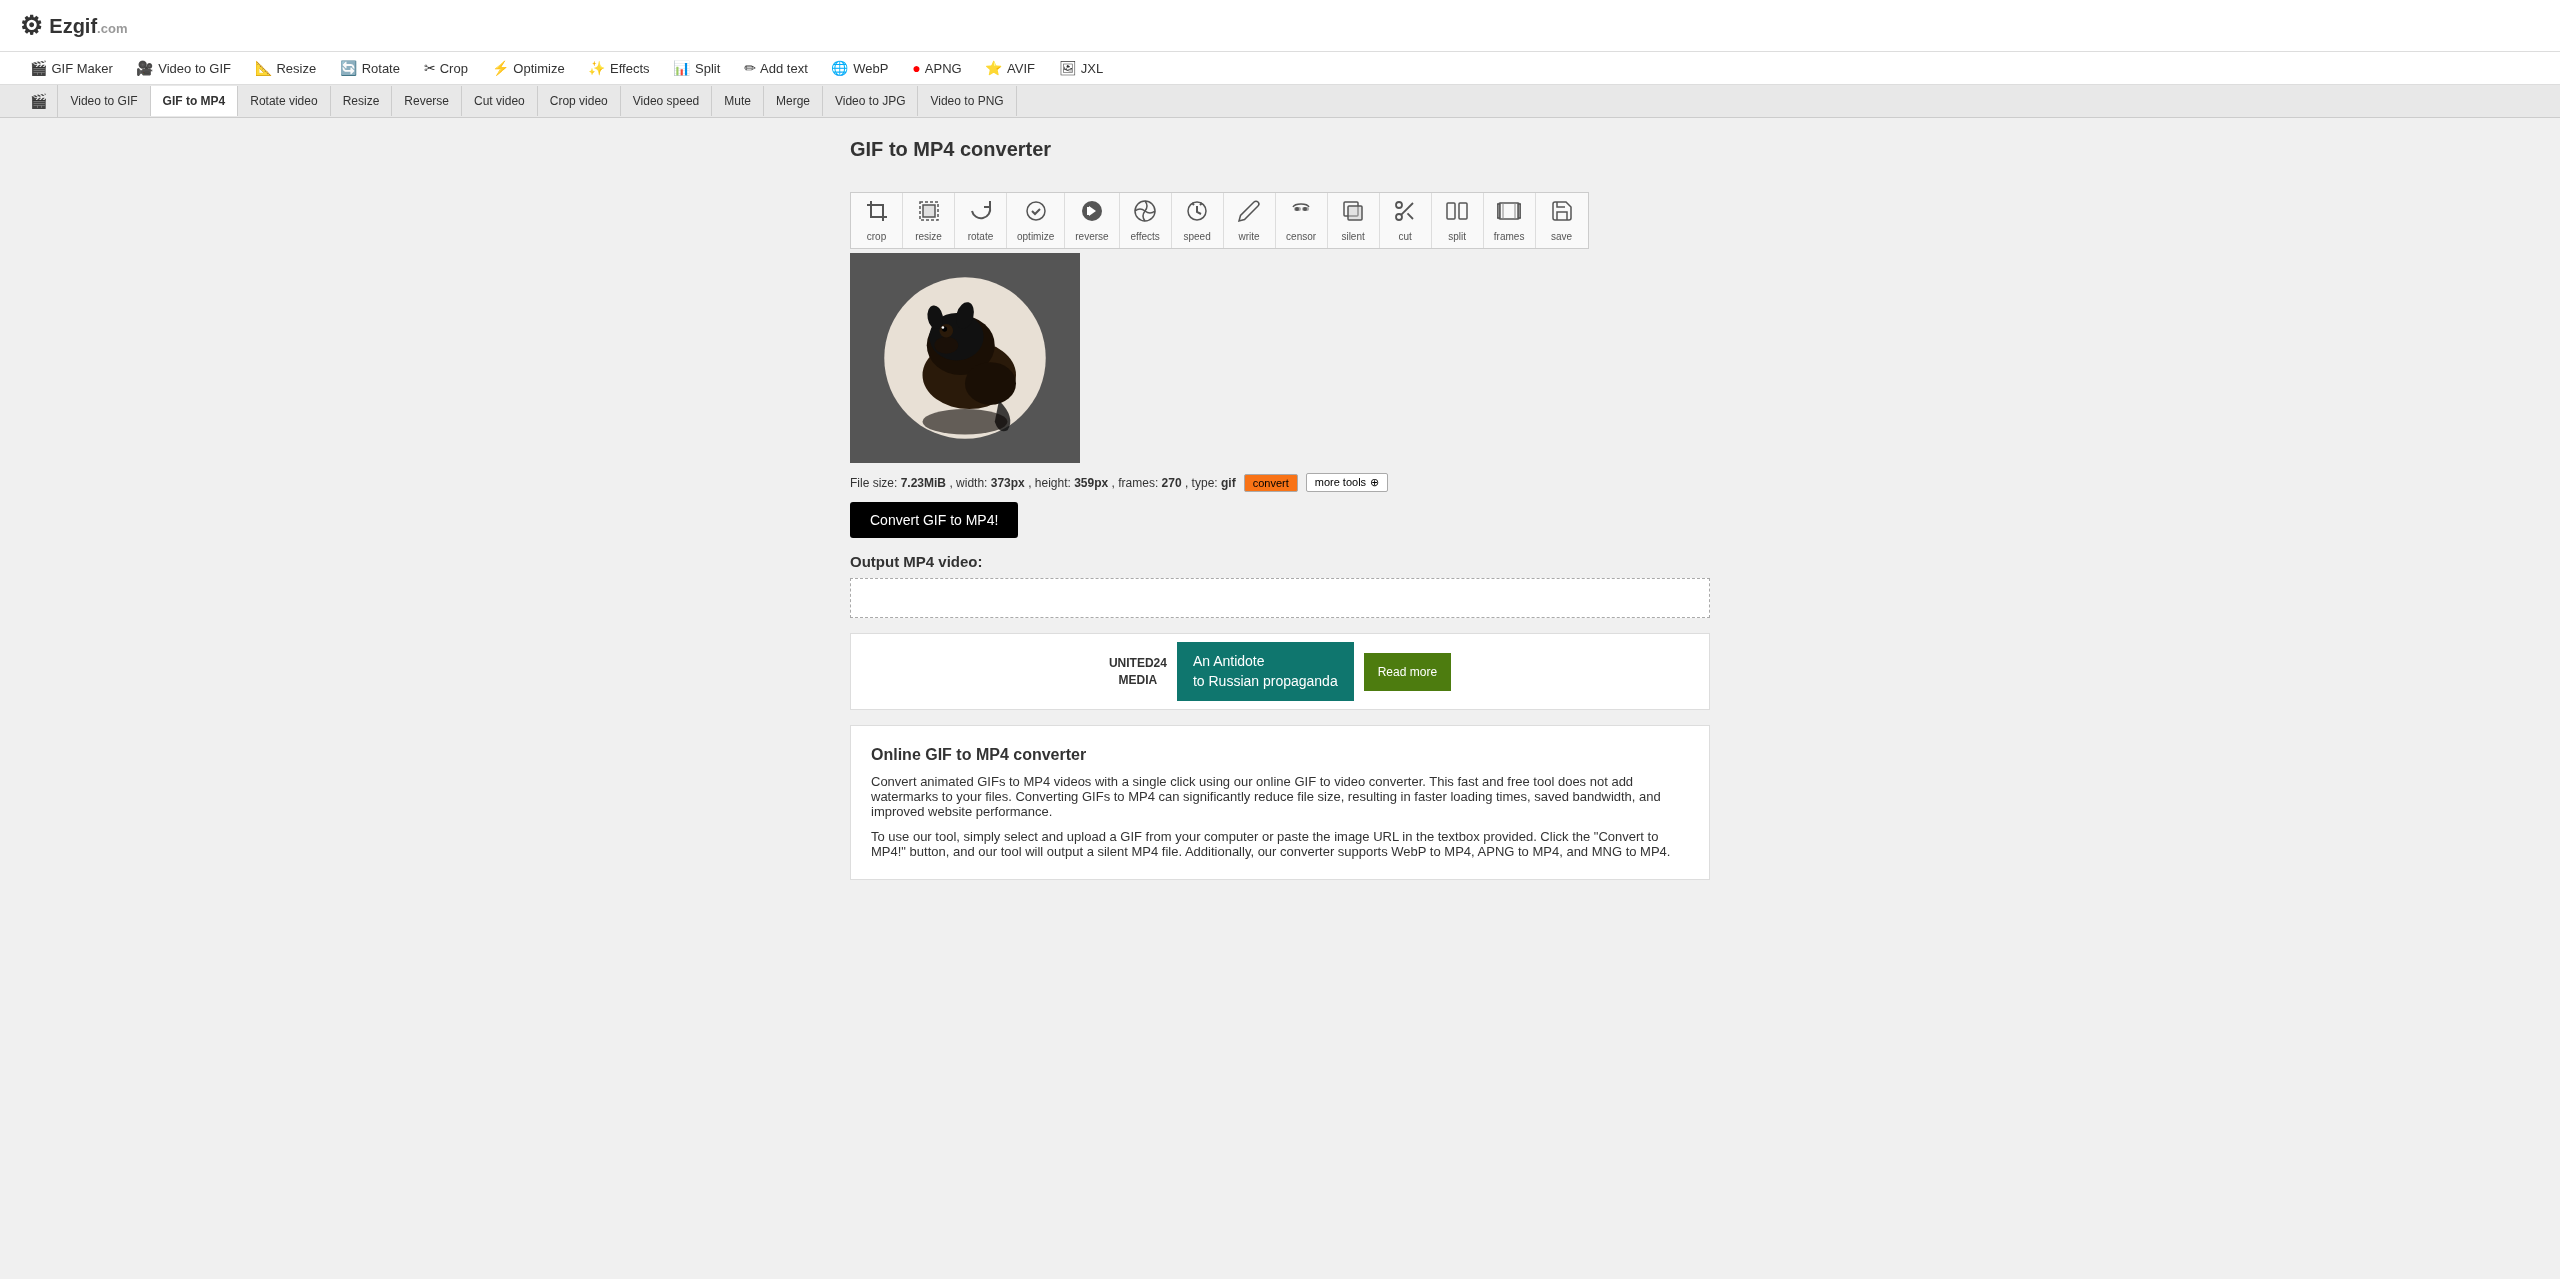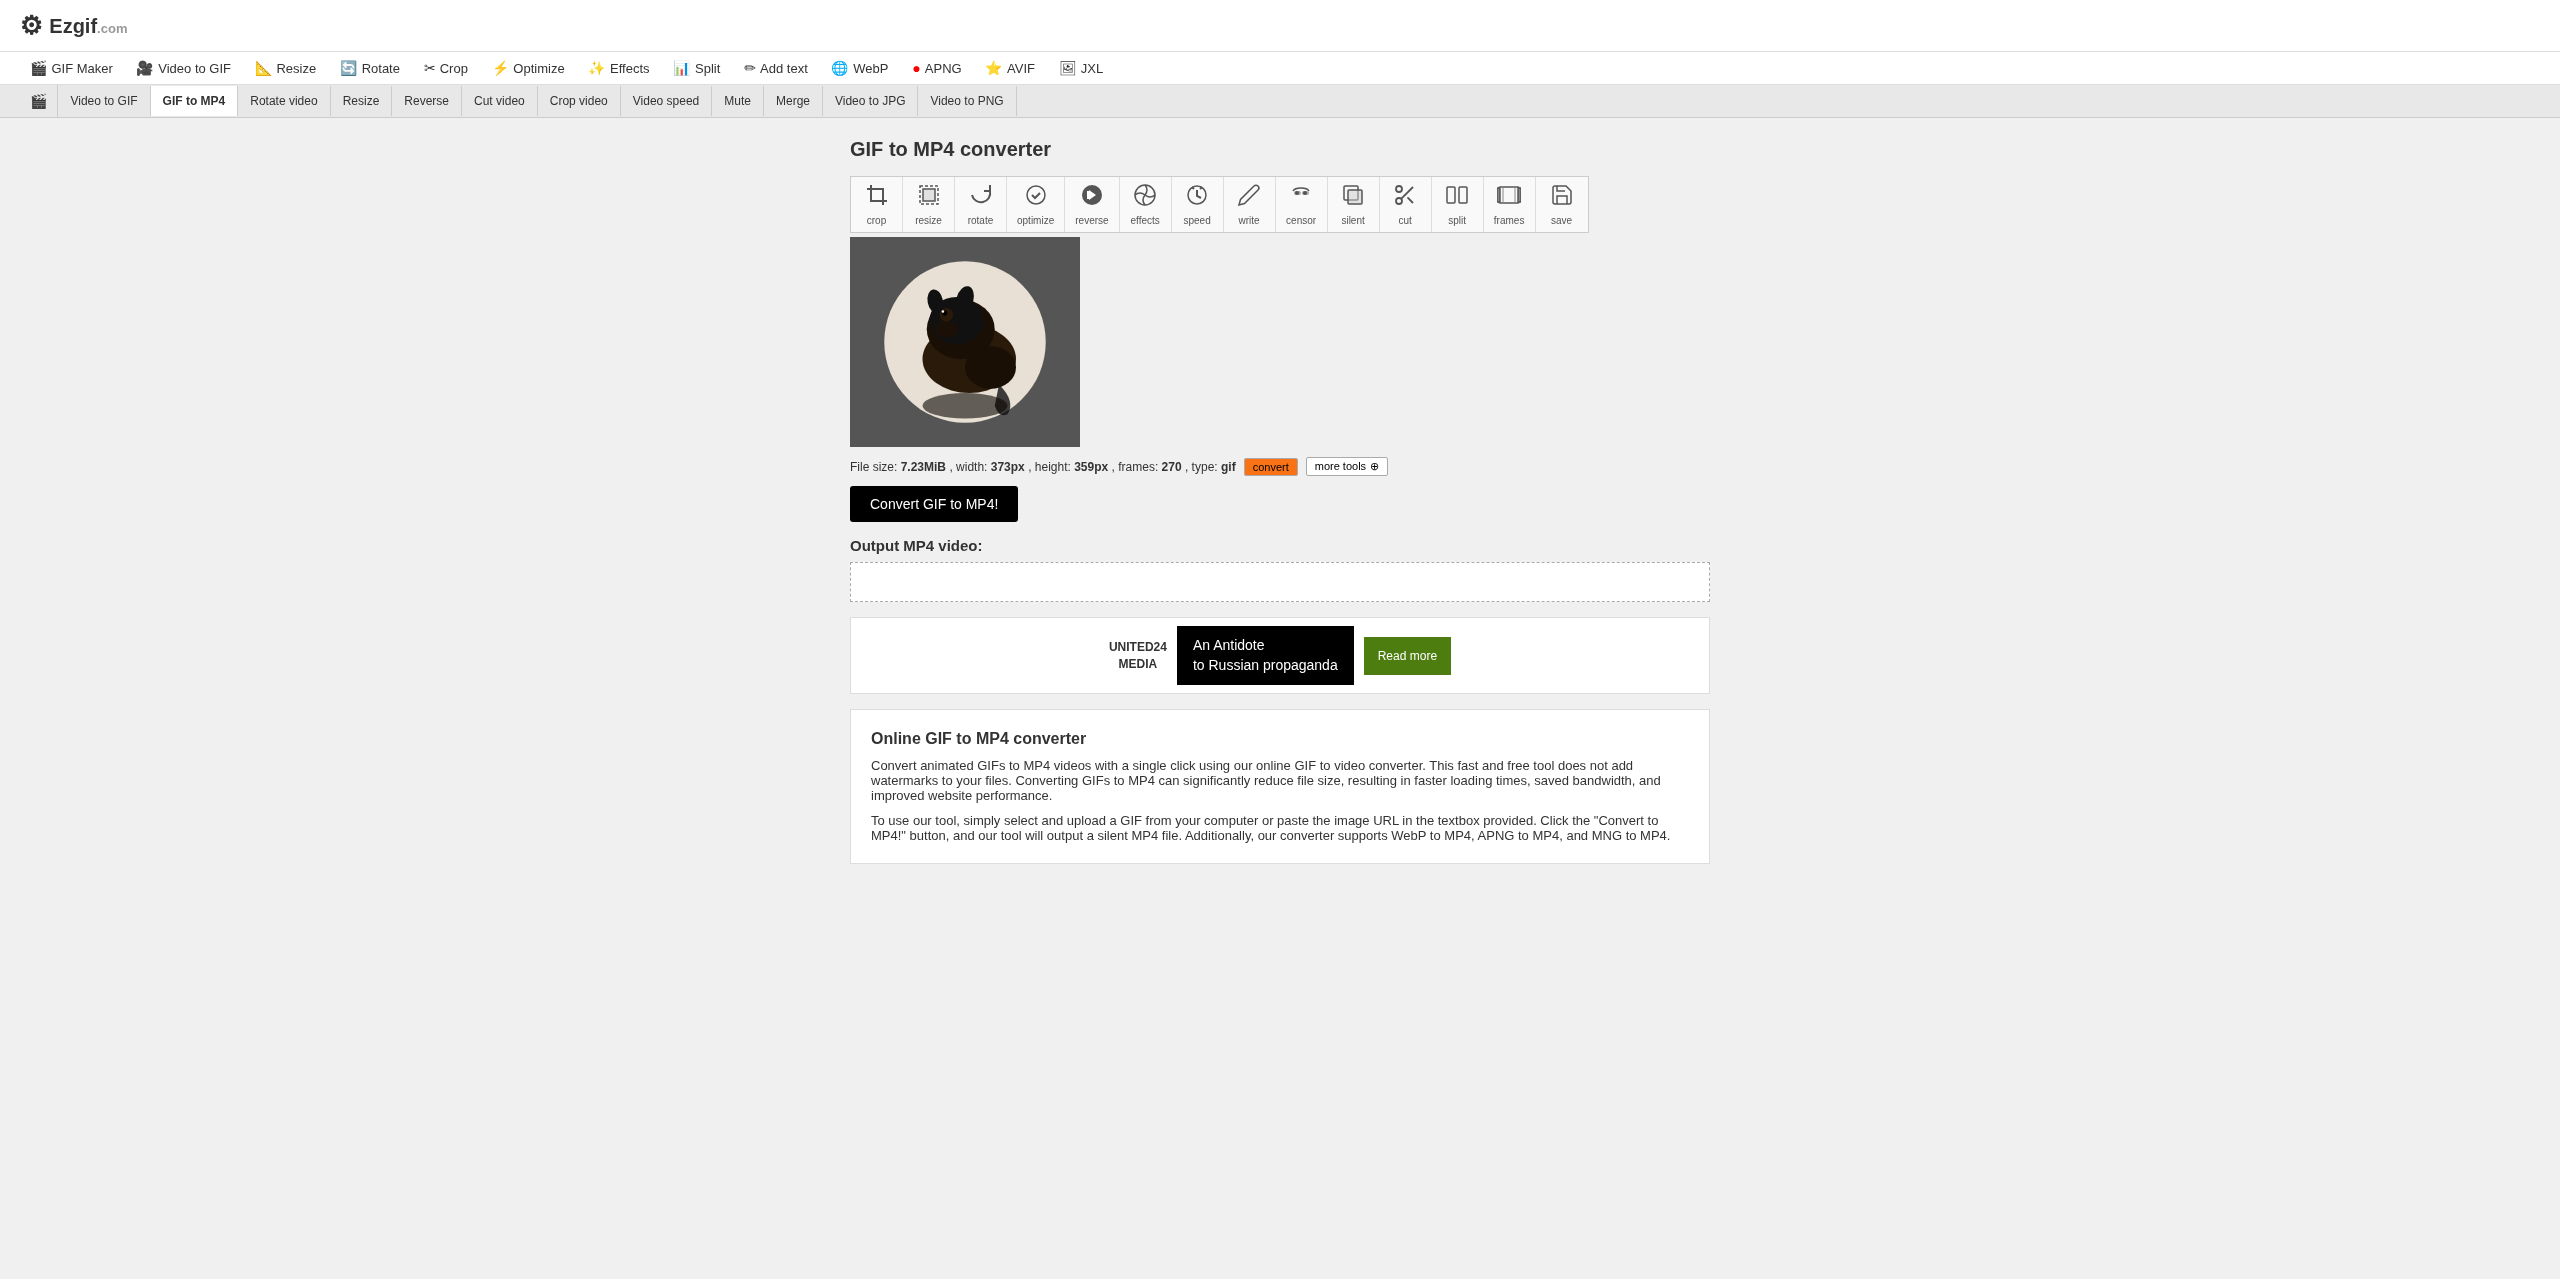--- a/index.html
+++ b/index.html
@@ -15,21 +15,21 @@
     .nav-icon { font-size: 14px; }
 
     
     #subnav { background: #e8e8e8; border-bottom: 1px solid #ccc; padding: 0 20px; display: flex; align-items: center; gap: 0; }
     .subnav-item { padding: 8px 12px; color: #333; text-decoration: none; font-size: 12px; cursor: pointer; white-space: nowrap; border-right: 1px solid #ccc; }
     .subnav-item.active { background: #fff; font-weight: bold; }
     .subnav-home { padding: 8px 10px; border-right: 1px solid #ccc; font-size: 14px; cursor: pointer; }
 
     
     #main { max-width: 900px; margin: 20px auto; padding: 0 20px; }
-    #page-title { font-size: 20px; font-weight: bold; margin-bottom: 15px; color: #333; }
+    #page-title { font-size: 20px; font-weight: bold; margin-bottom: 31px; color: #333; }
 
     
     #toolbar { display: flex; align-items: center; gap: 0; border: 1px solid #ccc; background: #f9f9f9; width: fit-content; margin-bottom: 4px; }
     .tool-item { display: flex; flex-direction: column; align-items: center; padding: 6px 10px; cursor: pointer; border-right: 1px solid #ddd; min-width: 52px; }
     .tool-item:last-child { border-right: none; }
     .tool-icon { font-size: 22px; margin-bottom: 2px; }
     .tool-label { font-size: 10px; color: #555; }
 
     
     #gif-container { width: 230px; height: 210px; background: #555; display: flex; align-items: center; justify-content: center; margin-bottom: 10px; overflow: hidden; position: relative; }
@@ -340,21 +340,21 @@
   
   <button id="convert-btn">Convert GIF to MP4!</button>
 
   
   <div id="output-title">Output MP4 video:</div>
   <div id="output-box"></div>
 
   
   <div id="ad-banner">
     <div class="ad-logo" style="text-align:center; font-size:12px; font-weight:bold; line-height:1.4;">UNITED24<br>MEDIA</div>
-    <div class="ad-text" style="background:#000000; color:#fff; padding:10px 16px; font-size:14px; line-height:1.4;">An Antidote<br>to Russian propaganda</div>
+    <div class="ad-text" style="background:#0f766e; color:#fff; padding:10px 16px; font-size:14px; line-height:1.4;">An Antidote<br>to Russian propaganda</div>
     <button class="ad-btn">Read more</button>
   </div>
 
   
   <div id="desc-section">
     <h2 id="desc-title">Online GIF to MP4 converter</h2>
     <p id="desc-para-1">Convert animated GIFs to MP4 videos with a single click using our online GIF to video converter. This fast and free tool does not add watermarks to your files. Converting GIFs to MP4 can significantly reduce file size, resulting in faster loading times, saved bandwidth, and improved website performance.</p>
     <p id="desc-para-2" style="margin-top:10px;">To use our tool, simply select and upload a GIF from your computer or paste the image URL in the textbox provided. Click the "Convert to MP4!" button, and our tool will output a silent MP4 file. Additionally, our converter supports WebP to MP4, APNG to MP4, and MNG to MP4.</p>
   </div>
 

